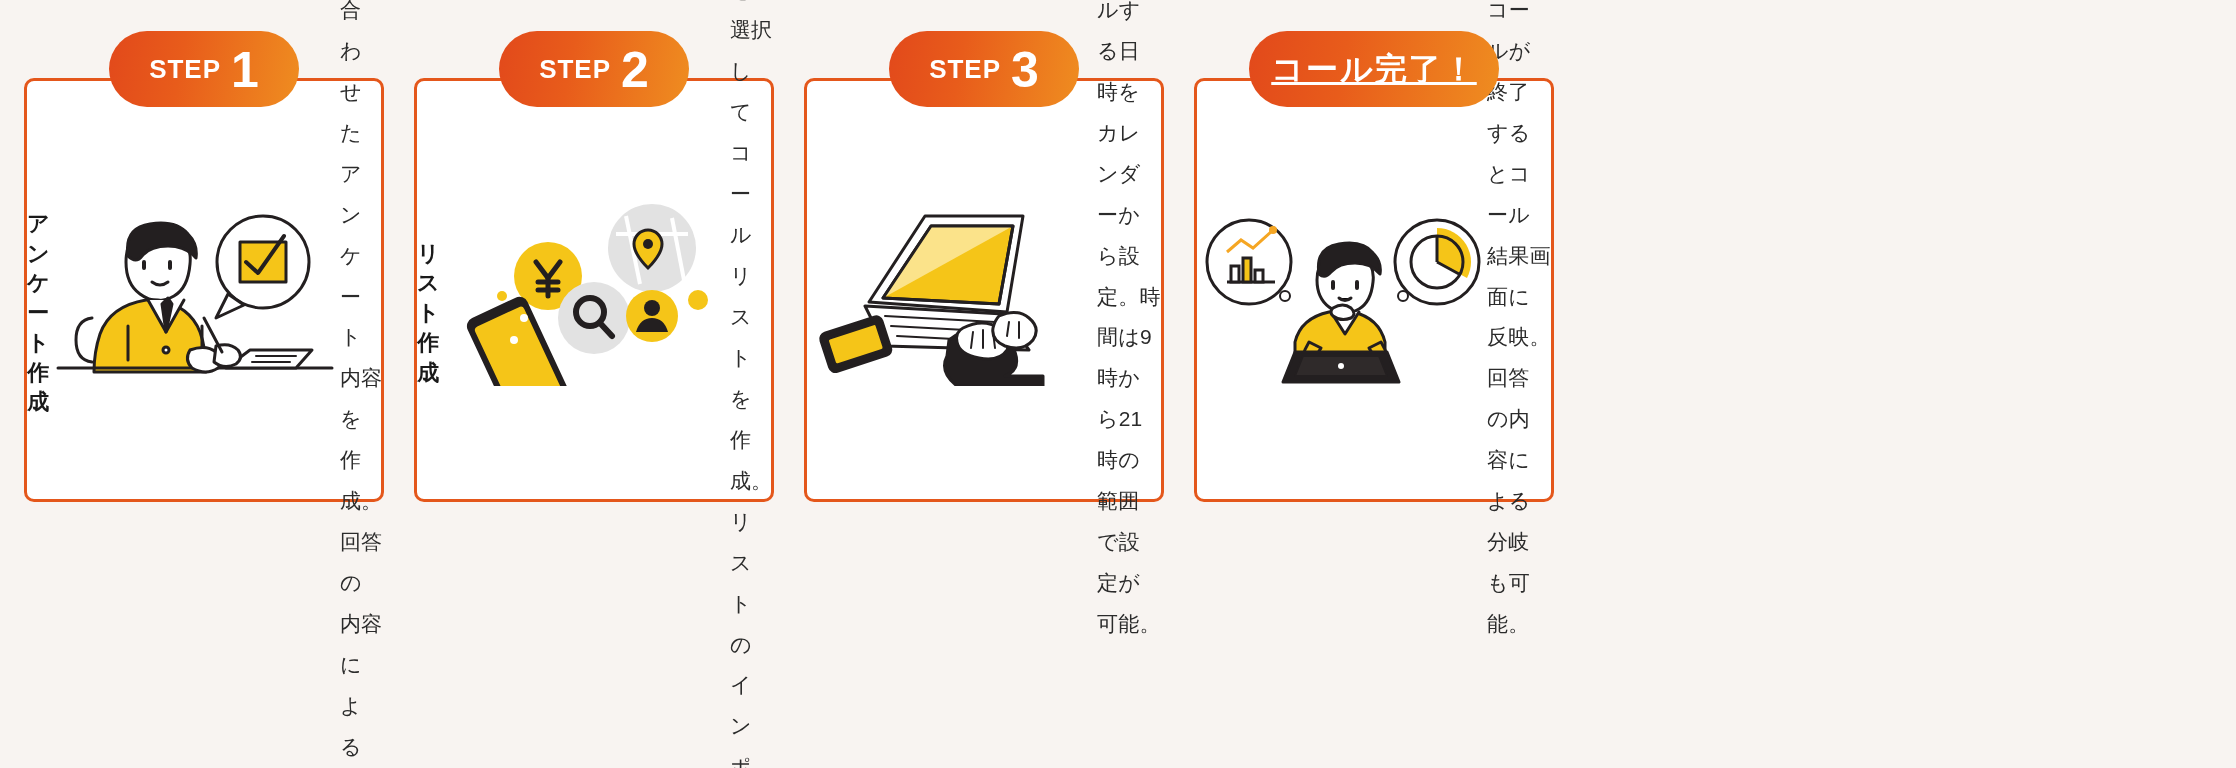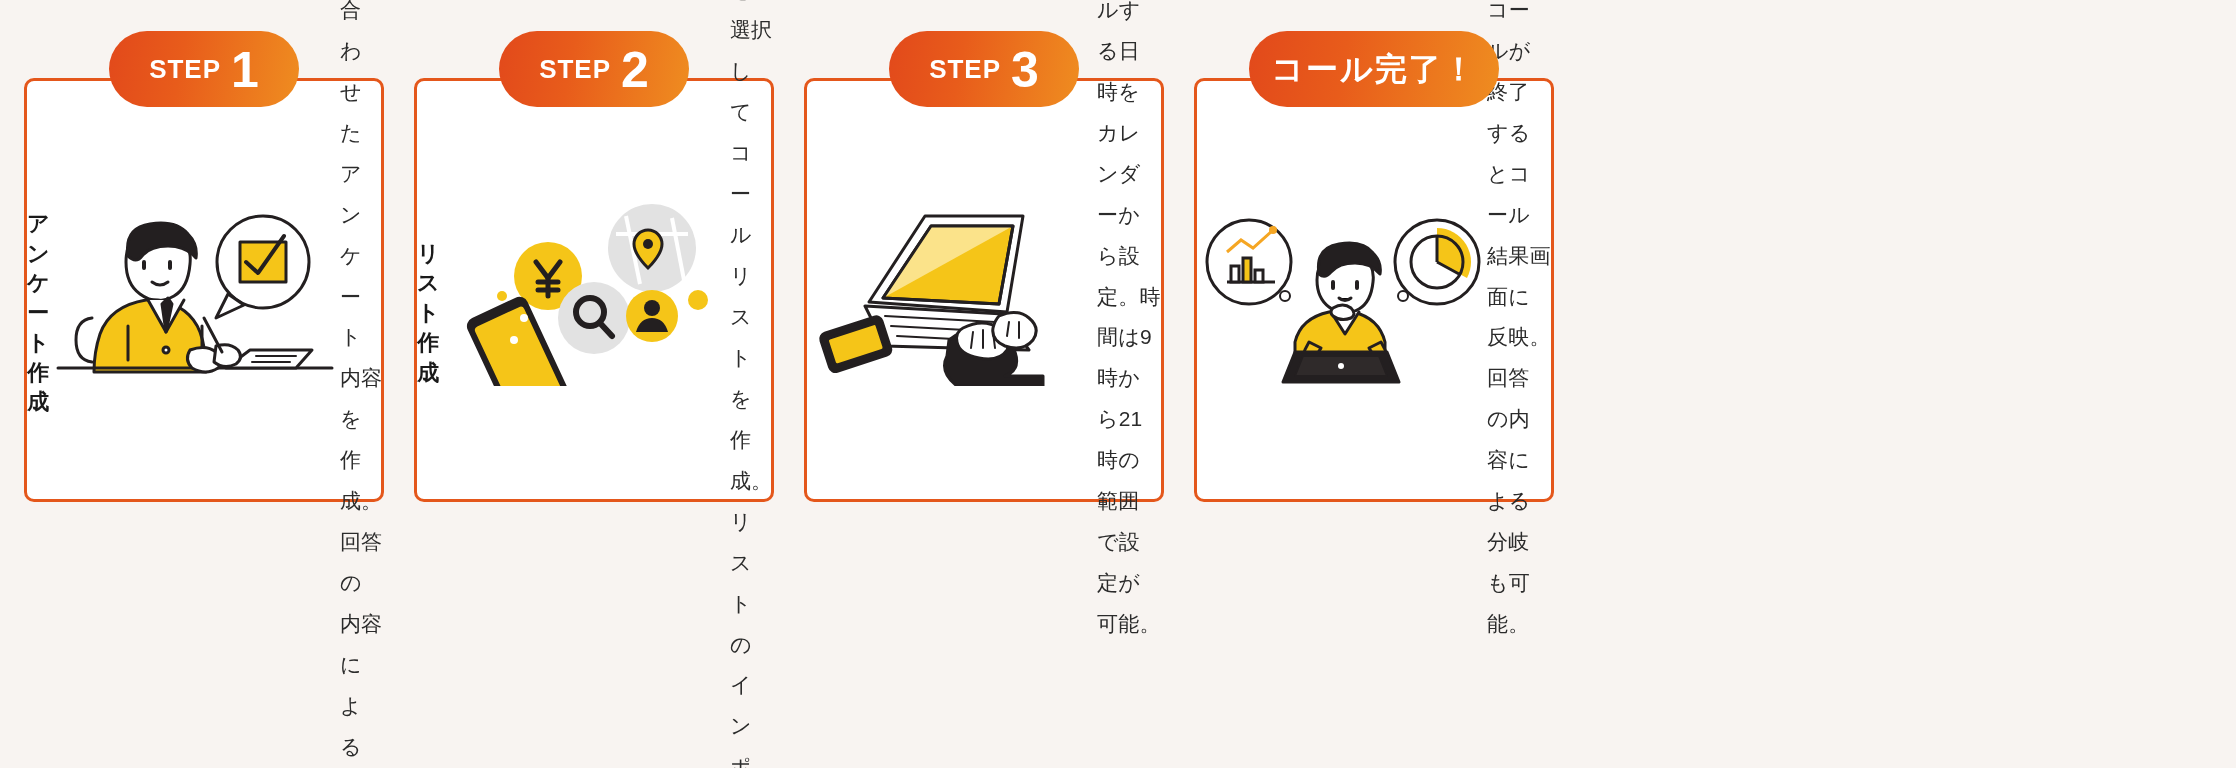--- a/index.html
+++ b/index.html
@@ -73,20 +73,21 @@
     font-weight: 700;
     line-height: 1;
     position: relative;
     top: 1px;
   }
   .badge-jp {
     font-size: 32px;
     font-weight: 700;
     letter-spacing: 2px;
     line-height: 1;
+    text-decoration: underline;
   }
   .card-title {
     margin-top: 46px;
     width: 300px;
     text-align: center;
     font-size: 22px;
     font-weight: 700;
     color: #1a1a1a;
     line-height: 1.35;
     letter-spacing: 0.4px;

